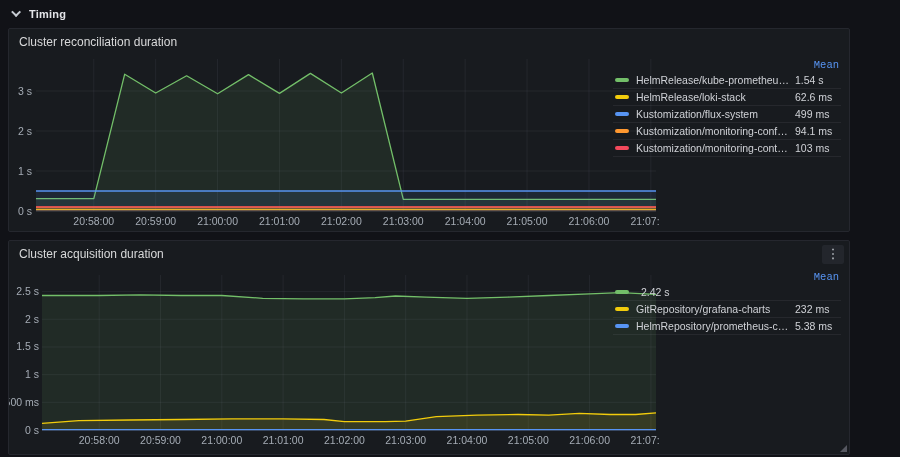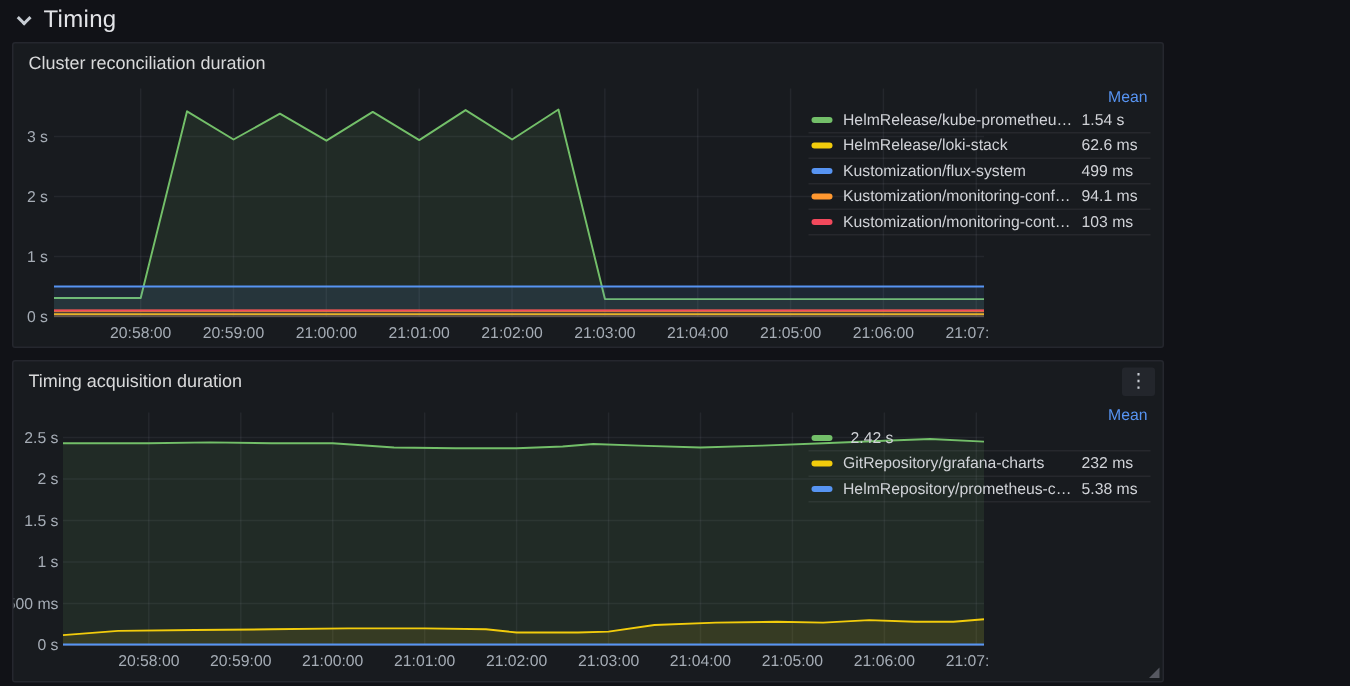--- a/index.html
+++ b/index.html
@@ -18,25 +18,25 @@
     cursor: pointer; padding: 0 4px;
   }
   .chevron-down {
     width: 7px; height: 7px;
     border-left: 2px solid #c7ccd3;
     border-bottom: 2px solid #c7ccd3;
     transform: rotate(-45deg) translateY(-2px);
     margin-left: 4px;
   }
   .section-title {
-    color: #e3e4e8; font-size: 16px; font-weight: 400; letter-spacing: .2px;
+    color: #e3e4e8; font-size: 11px; font-weight: 700; letter-spacing: .2px;
   }
   
   .panel {
-    position: absolute; left: 8px; width: 768px;
+    position: absolute; left: 8px; width: 842px;
     background: #181b1f;
     border: 1px solid #25272e;
     border-radius: 2px;
   }
   #panel1 { top: 28px;  height: 204px; }
   #panel2 { top: 240px; height: 215px; }
   .panel-title {
     position: absolute; left: 10px; top: 6px;
     color: #d8d9da; font-size: 12px; font-weight: 500;
     white-space: nowrap;
@@ -62,21 +62,21 @@
   .legend {
     position: absolute; right: 8px; top: 28px; width: 228px;
     font-size: 10.5px; color: #ccccdc;
   }
   .legend-row {
     display: flex; align-items: center; height: 17px;
     border-bottom: 1px solid rgba(204,204,220,0.08);
     padding: 0 2px;
   }
   .legend-row.head { justify-content: flex-end; border-bottom: none; height: 15px; }
-  .legend-mean { color: #5794F2; font-weight: 500; cursor: pointer; }
+  .legend-mean { color: #5794F2; font-weight: 500; cursor: pointer; font-family: Liberation Mono, monospace; }
   .legend-rows .legend-row { cursor: pointer; }
   .swatch { width: 14px; height: 4px; border-radius: 2px; margin-right: 7px; flex: none; }
   .legend-label {
     flex: 1; white-space: nowrap; overflow: hidden; text-overflow: ellipsis;
     color: #d0d2d7;
   }
   .legend-value { margin-left: 5px; min-width: 44px; text-align: left; color: #d0d2d7; }
   .resize-handle {
     position: absolute; right: 2px; bottom: 2px;
     width: 0; height: 0;
@@ -163,21 +163,21 @@
         <div class="legend-row">
           <span class="swatch" style="background: rgb(242, 73, 92);"></span>
           <span class="legend-label">Kustomization/monitoring-controllers</span>
           <span class="legend-value">103 ms</span>
         </div>
       </div>
   </div>
 </div>
 
 <div class="panel" id="panel2">
-  <div class="panel-title">Timing acquisition duration</div>
+  <div class="panel-title">Cluster acquisition duration</div>
   <div class="kebab">⋮</div>
   <div class="chart-wrap" id="chart2-wrap"><svg width="650" height="188">
         <line x1="90.21131447587354" y1="10" x2="90.21131447587354" y2="165" stroke="rgba(204,204,220,0.07)" stroke-width="1"></line>
         <text x="90.21131447587354" y="179" text-anchor="middle">20:58:00</text>
         <line x1="151.50915141430949" y1="10" x2="151.50915141430949" y2="165" stroke="rgba(204,204,220,0.07)" stroke-width="1"></line>
         <text x="151.50915141430949" y="179" text-anchor="middle">20:59:00</text>
         <line x1="212.80698835274544" y1="10" x2="212.80698835274544" y2="165" stroke="rgba(204,204,220,0.07)" stroke-width="1"></line>
         <text x="212.80698835274544" y="179" text-anchor="middle">21:00:00</text>
         <line x1="274.1048252911813" y1="10" x2="274.1048252911813" y2="165" stroke="rgba(204,204,220,0.07)" stroke-width="1"></line>
         <text x="274.1048252911813" y="179" text-anchor="middle">21:01:00</text>

